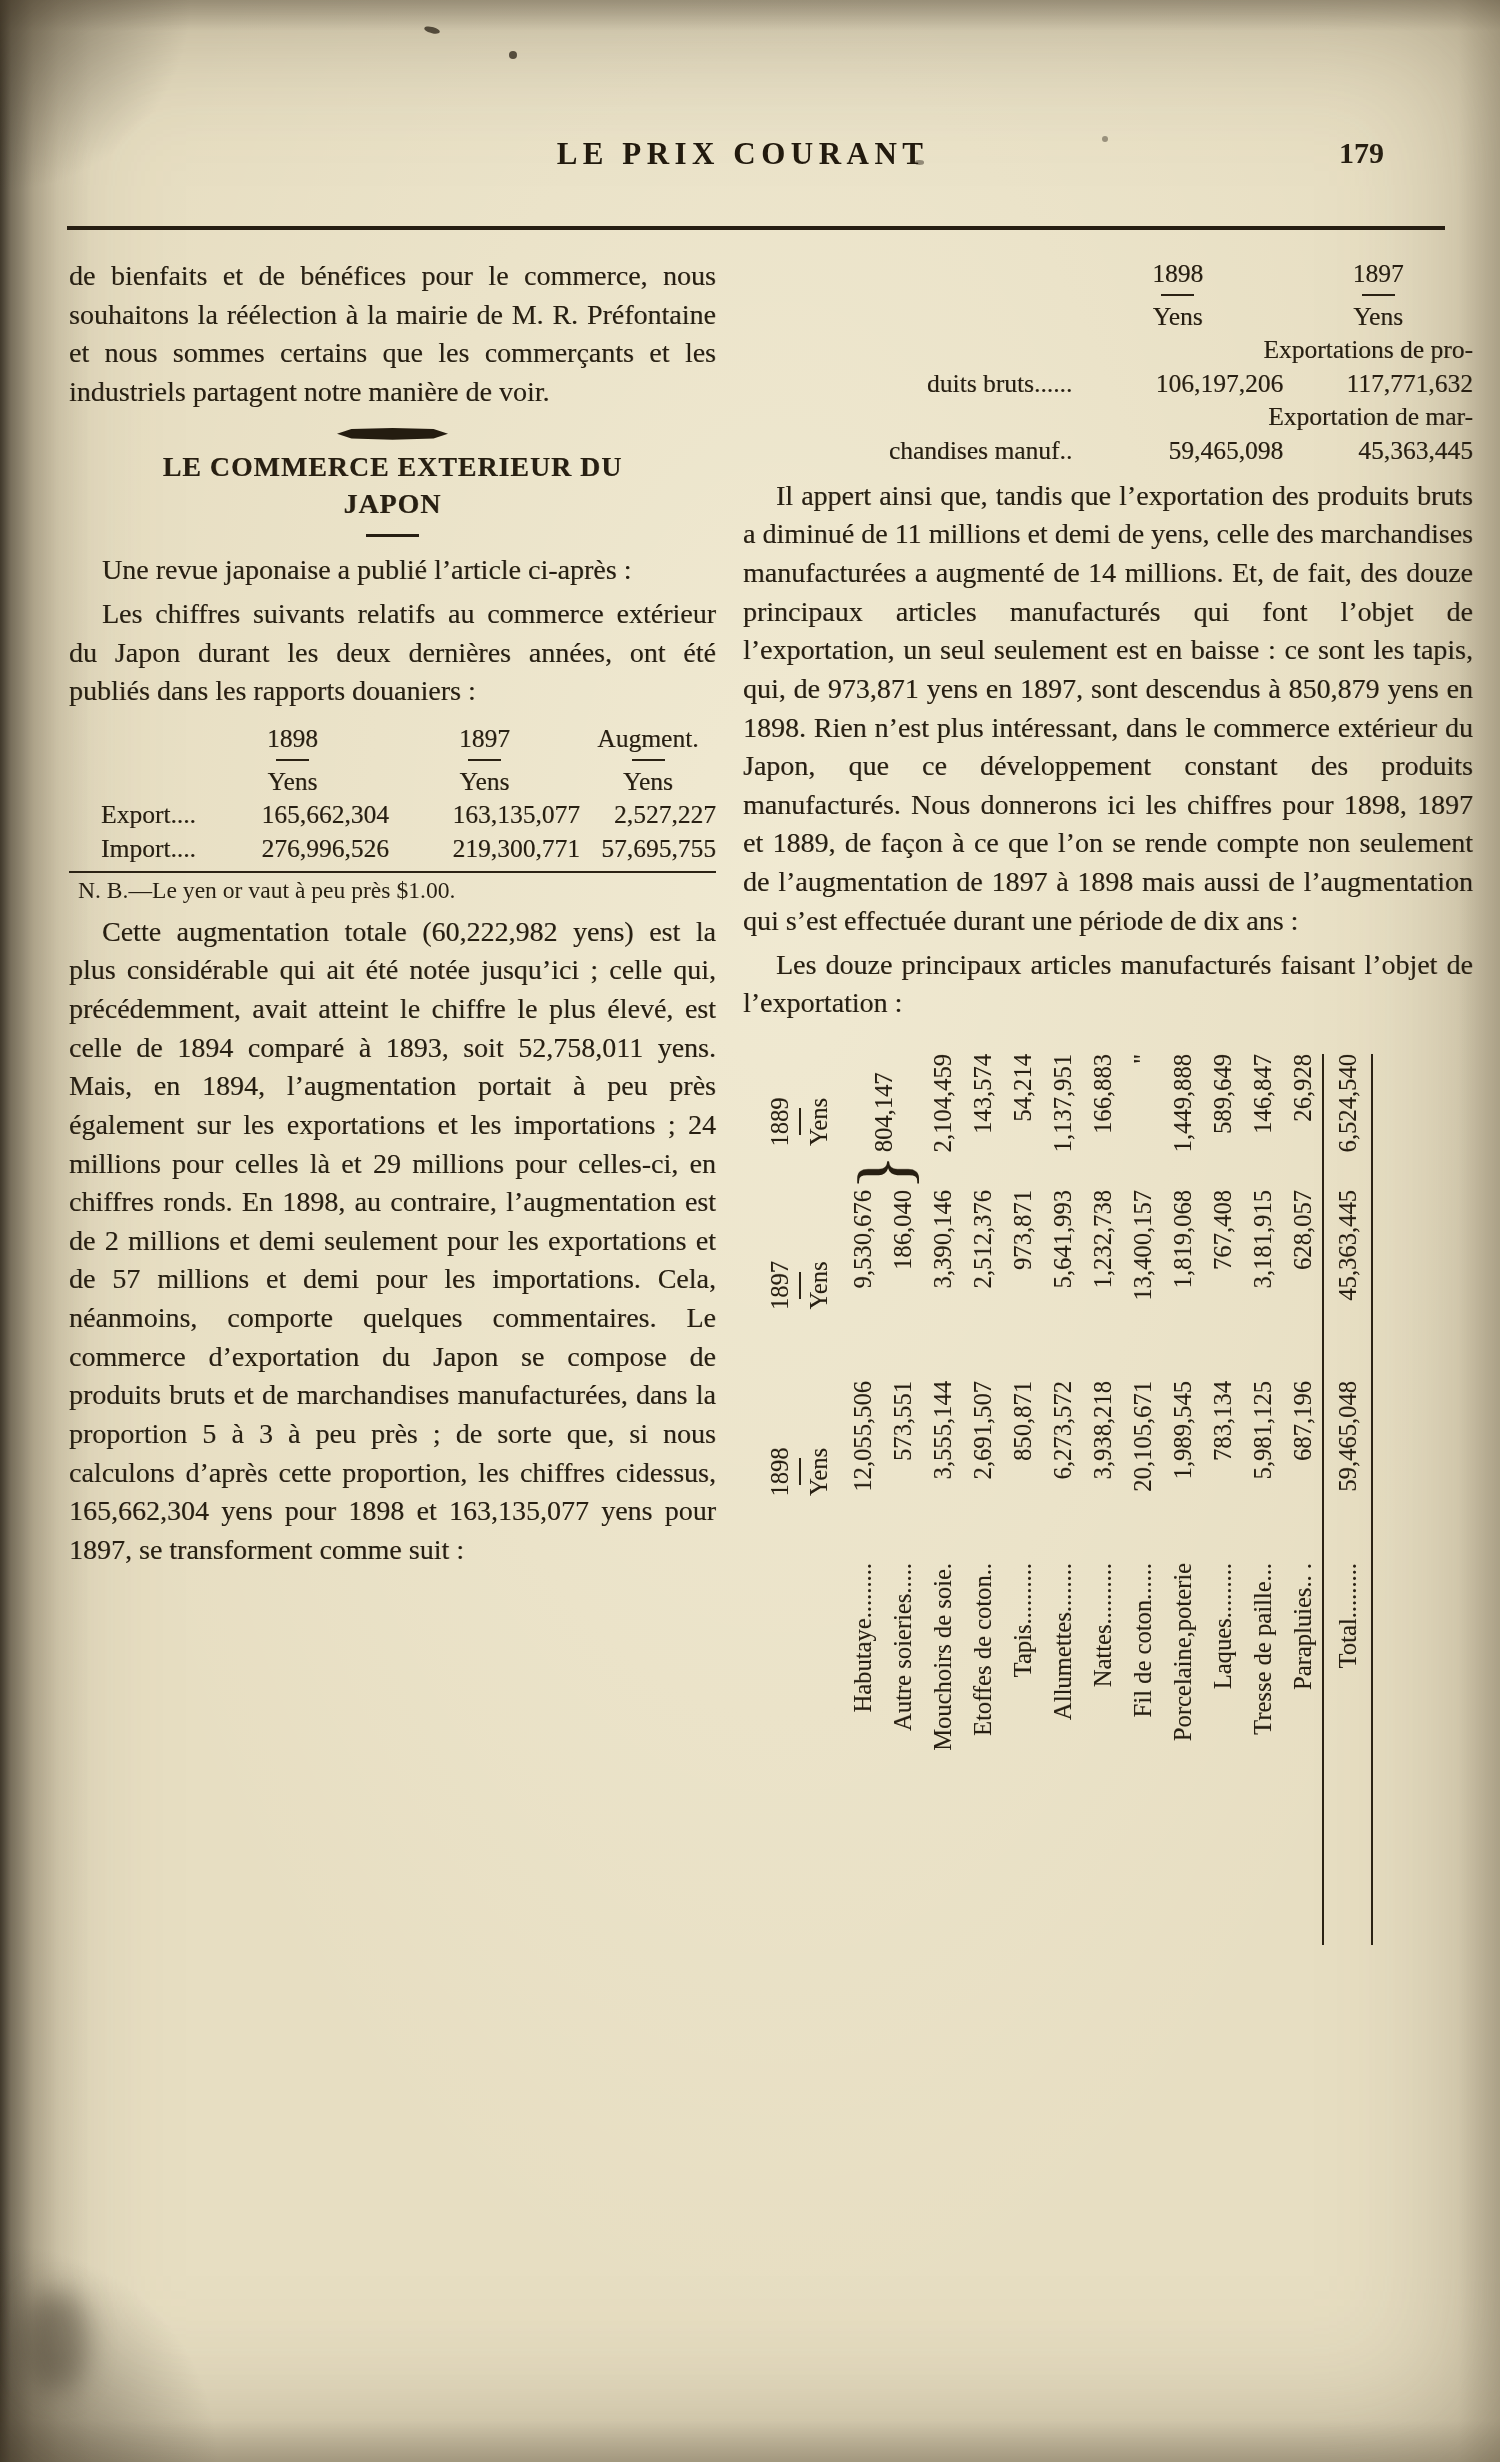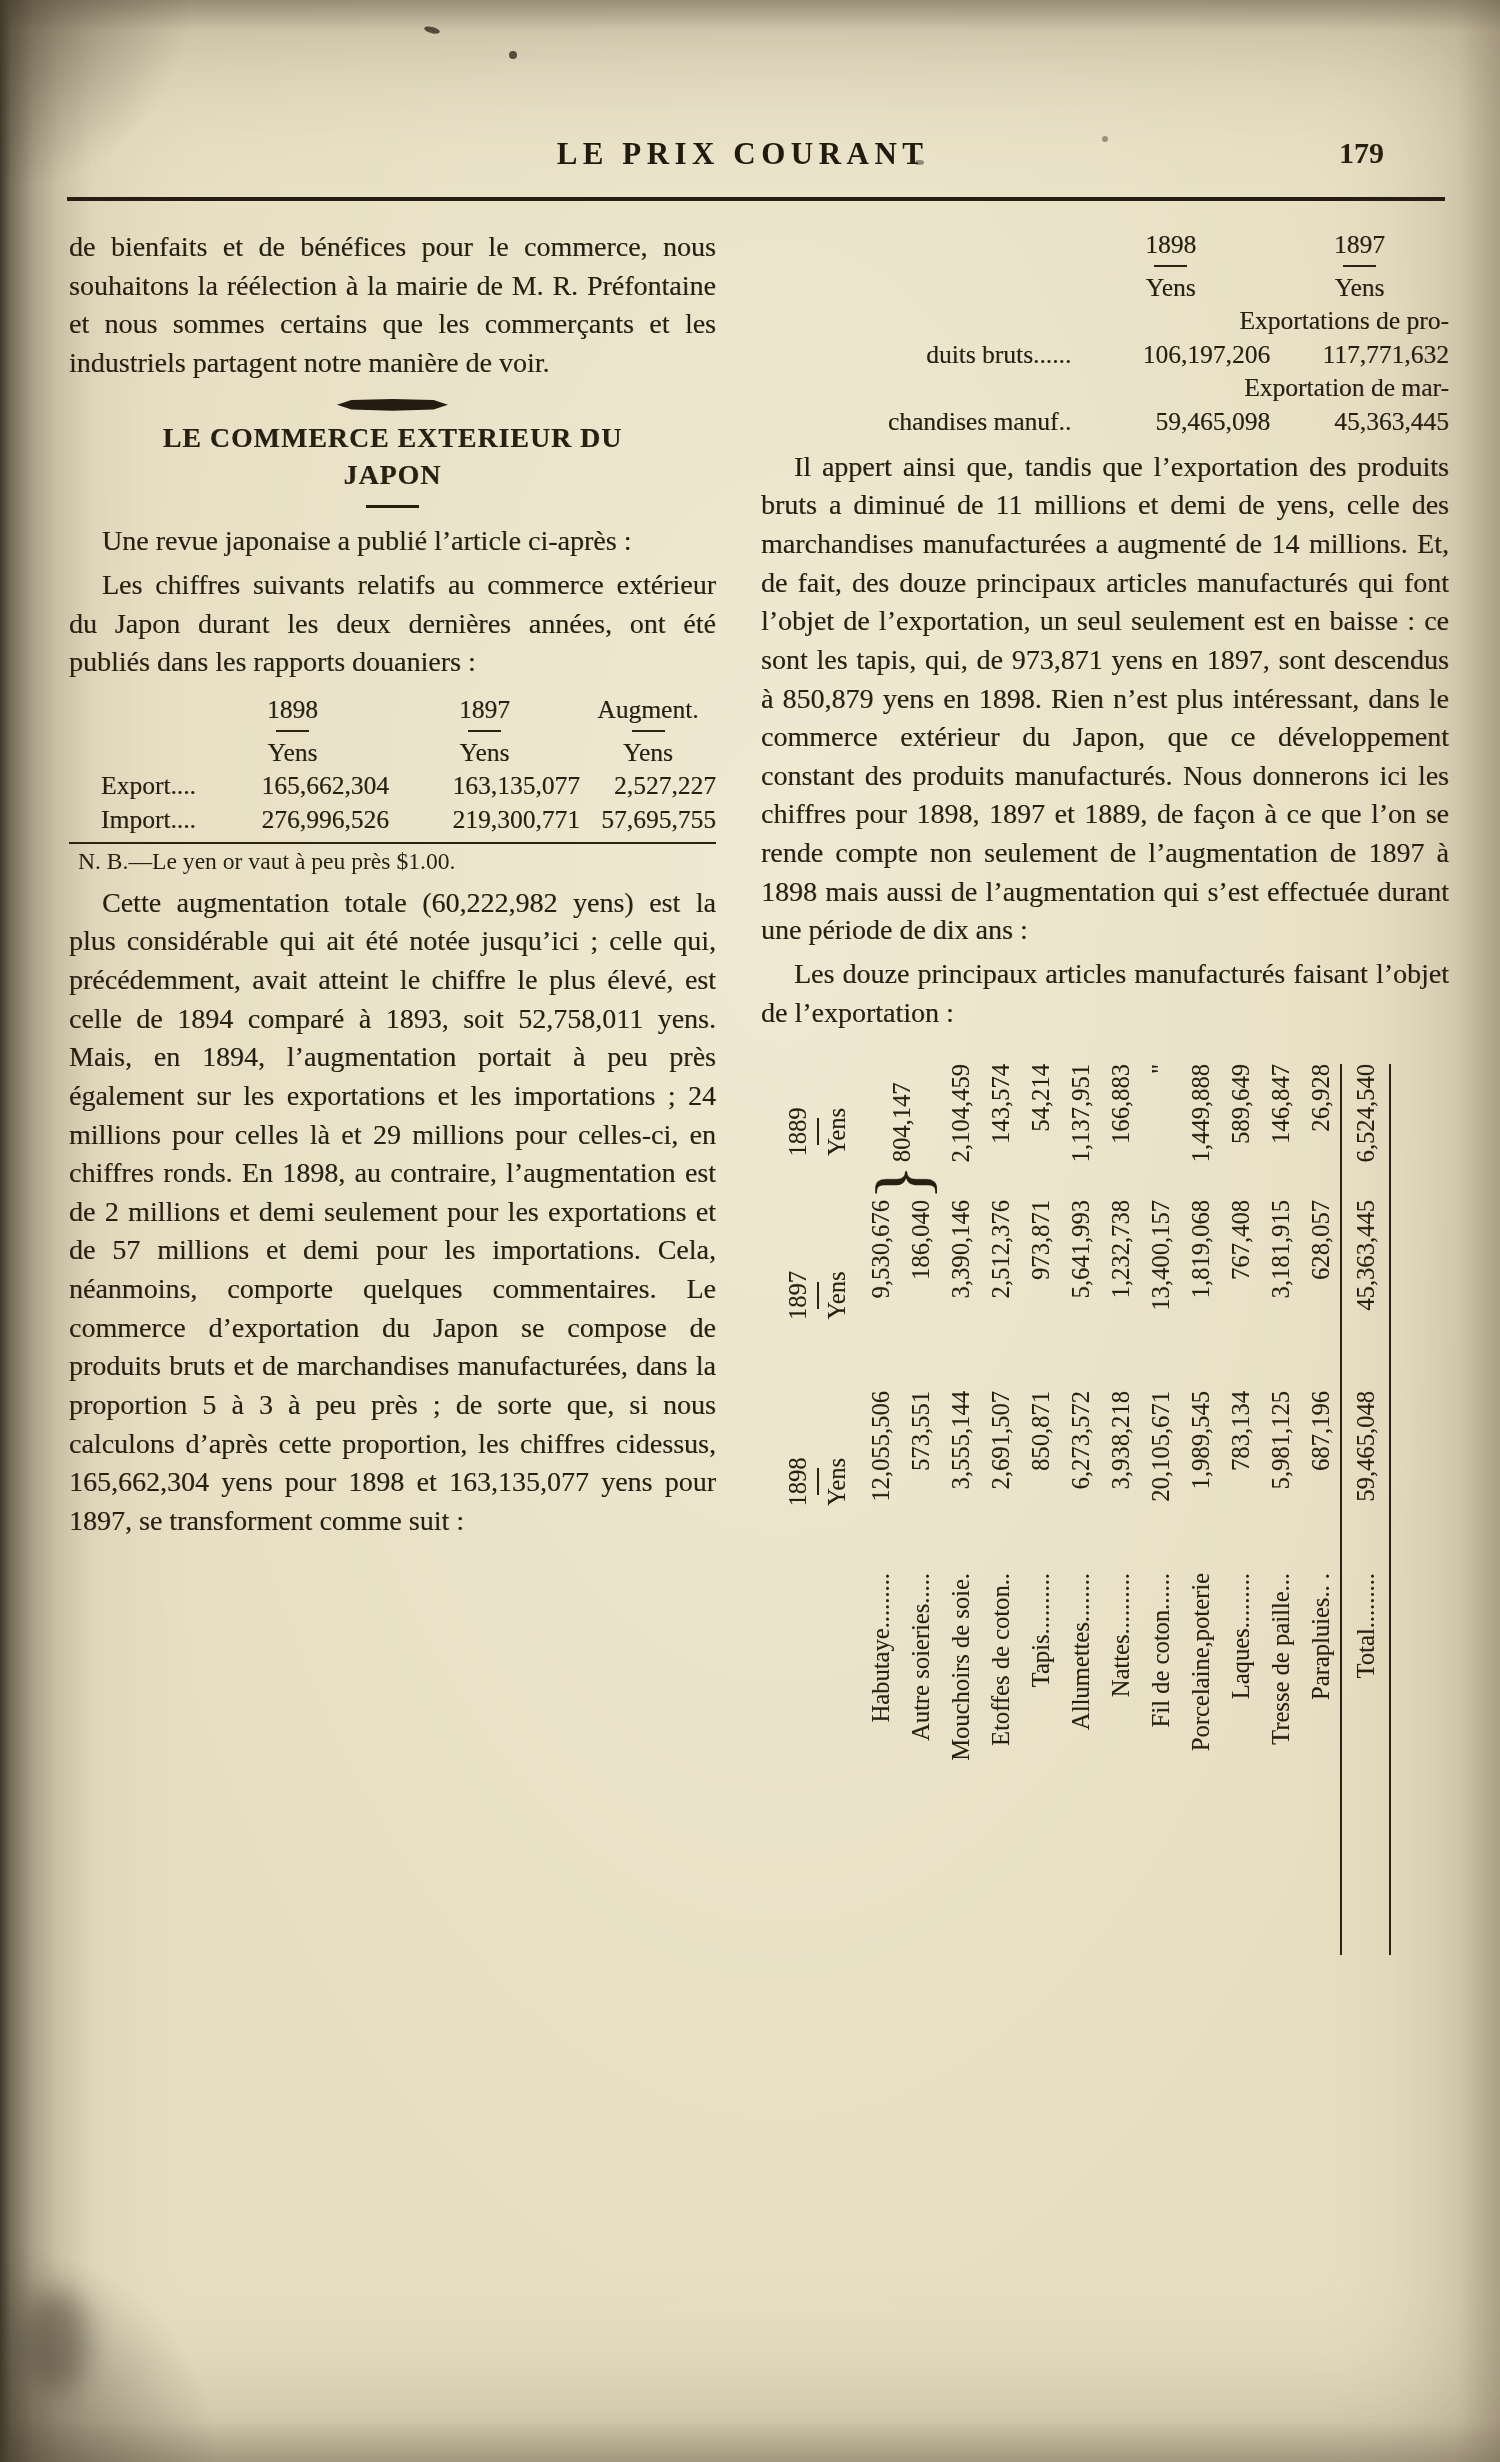--- a/index.html
+++ b/index.html
@@ -19,27 +19,27 @@
       #e7dec2;
     box-shadow: inset 0 0 155px rgba(95,81,54,.55);
   }
   .speck{ position:absolute; background:rgba(42,34,22,.75); border-radius:50%; }
   .s1{ left:424px; top:27px; width:15.5px; height:6.4px; transform:rotate(14deg); }
   .s2{ left:509px; top:51px; width:8.2px; height:8.2px; }
   .s3{ left:1102px; top:136px; width:6.4px; height:6.4px; opacity:.55; }
   .s4{ left:23.6px; top:2291px; width:64px; height:100px; filter:blur(14.5px); opacity:.5; border-radius:45%; }
   .s5{ left:915px; top:160px; width:9px; height:4.5px; opacity:.6; }
 
-  .masthead{ position:relative; height:197px; }
+  .masthead{ position:relative; height:226px; }
   .masthead-title{ position:absolute; left:50%; top:136px; transform:translateX(-52%);
     font-size:31px; font-weight:bold; letter-spacing:5.5px; color:#221a0e; white-space:nowrap; }
   .masthead-page{ position:absolute; right:116px; top:136px; font-size:30px; font-weight:bold; }
   .header-rule{ margin:0 55px 0 67px; border-top:4.5px solid #261e12; }
 
-  .columns{ display:flex; align-items:flex-start; padding:27px 51px 0 69px; gap:45px; }
+  .columns{ display:flex; align-items:flex-start; padding:27px 27px 0 69px; gap:27px; }
   .col-left{ flex:0 0 647px; width:647px; }
   .col-right{ flex:1; min-width:0; }
 
   .bt{ font-size:28px; line-height:1.38; text-align:justify; margin-bottom:5.5px;
        text-shadow:0.4px 0.4px 0.5px rgba(50,40,26,.45); }
   .indent{ text-indent:33px; }
 
   .orn-row{ display:flex; justify-content:center; margin:16.4px 0 9px; }
   .orn{ width:111px; height:11.8px; background:#241c10;
         clip-path:polygon(0 50%,13% 10%,50% 0,87% 10%,100% 50%,87% 90%,50% 100%,13% 90%); }

